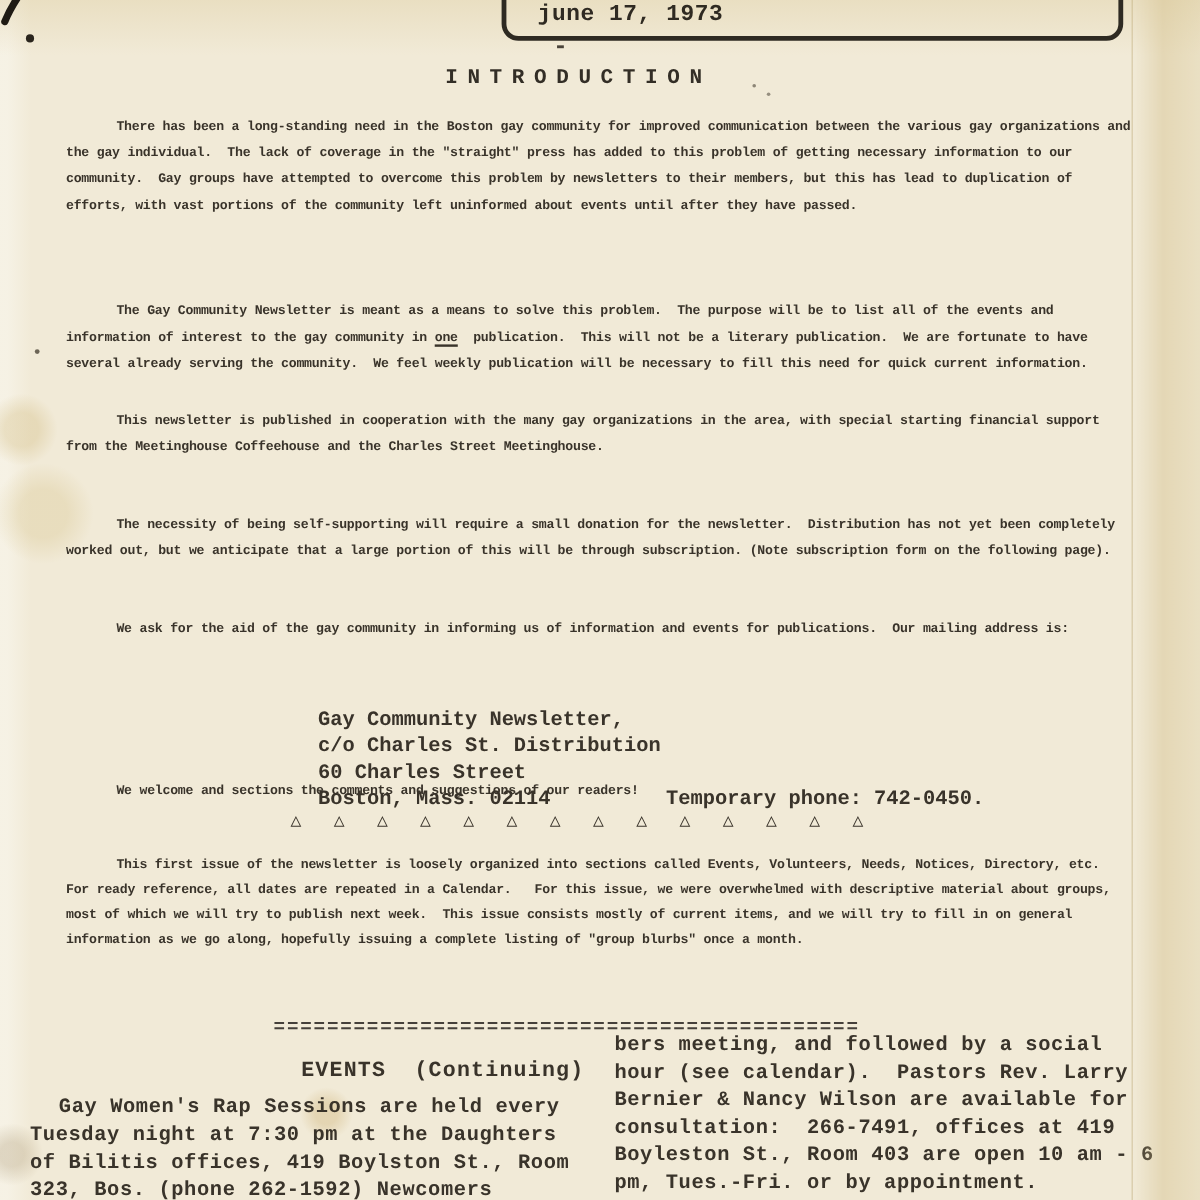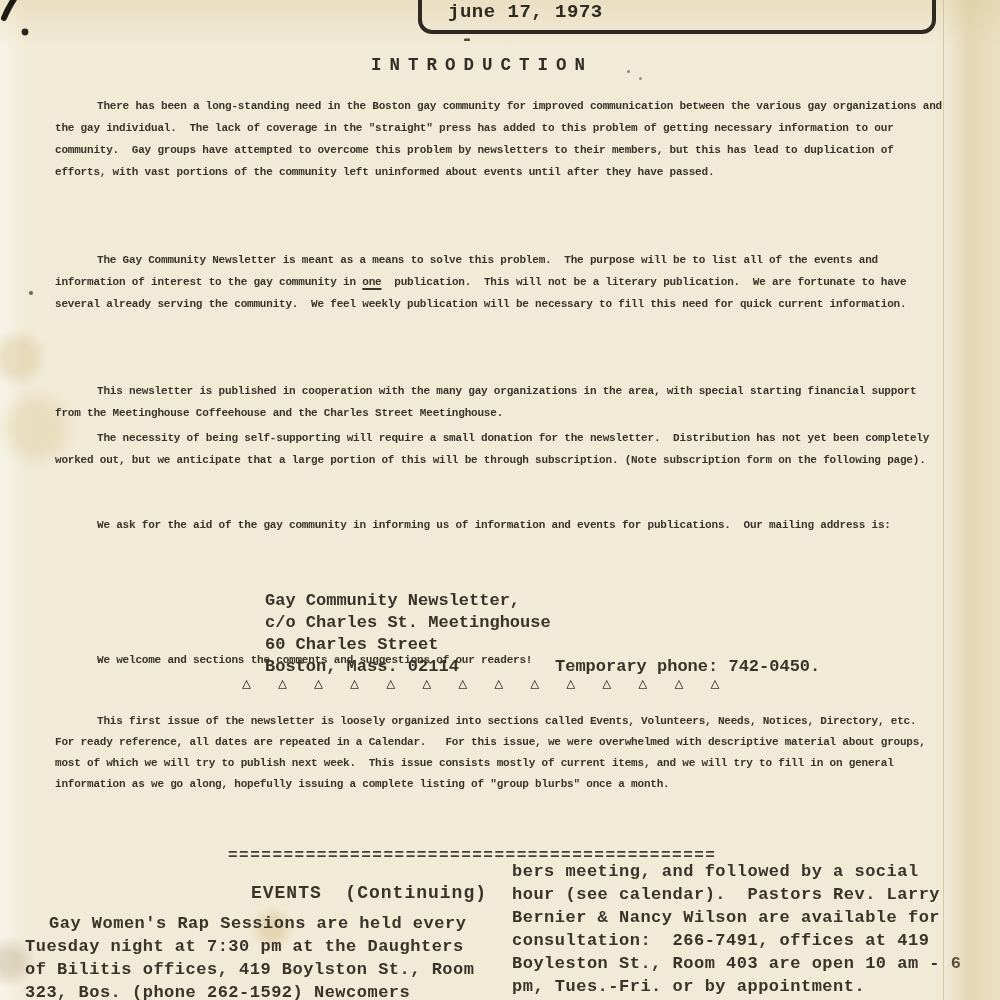--- a/index.html
+++ b/index.html
@@ -84,27 +84,27 @@
 
   <div class="doc-title txt">INTRODUCTION</div>
   <div class="speck sp2"></div>
   <div class="speck sp3"></div>
   <div class="speck sp1"></div>
 
   <div class="body-par txt" style="top:95px">There has been a long-standing need in the Boston gay community for improved communication between the various gay organizations and the gay individual.  The lack of coverage in the "straight" press has added to this problem of getting necessary information to our community.  Gay groups have attempted to overcome this problem by newsletters to their members, but this has lead to duplication of efforts, with vast portions of the community left uninformed about events until after they have passed.</div>
 
   <div class="body-par" style="top:249px"><span class="txt">The Gay Community Newsletter is meant as a means to solve this problem.  The purpose will be to list all of the events and information of interest to the gay community in </span><span class="txt u">one</span><span class="txt">  publication.  This will not be a literary publication.  We are fortunate to have several already serving the community.  We feel weekly publication will be necessary to fill this need for quick current information.</span></div>
 
-  <div class="body-par txt" style="top:380px">This newsletter is published in cooperation with the many gay organizations in the area, with special starting financial support from the Meetinghouse Coffeehouse and the Charles Street Meetinghouse.</div>
+  <div class="body-par txt" style="top:340px">This newsletter is published in cooperation with the many gay organizations in the area, with special starting financial support from the Meetinghouse Coffeehouse and the Charles Street Meetinghouse.</div>
   <div class="body-par txt" style="top:427px">The necessity of being self-supporting will require a small donation for the newsletter.  Distribution has not yet been completely worked out, but we anticipate that a large portion of this will be through subscription. (Note subscription form on the following page).</div>
   <div class="body-par txt" style="top:514px">We ask for the aid of the gay community in informing us of information and events for publications.  Our mailing address is:</div>
 
   <div class="address-block">
     <div class="txt">Gay Community Newsletter,</div>
-    <div class="txt">c/o Charles St. Meetinghouse</div>
+    <div class="txt">c/o Charles St. Distribution</div>
     <div class="txt">60 Charles Street</div>
     <div class="addr-row">
       <span class="txt addr-city">Boston, Mass. 02114</span>
       <span class="txt">Temporary phone: 742-0450.</span>
     </div>
   </div>
 
   <div class="body-par txt" style="top:649px">We welcome and sections the comments and suggestions of our readers!</div>
 
   <div class="triangle-row txt">△ △ △ △ △ △ △ △ △ △ △ △ △ △</div>

